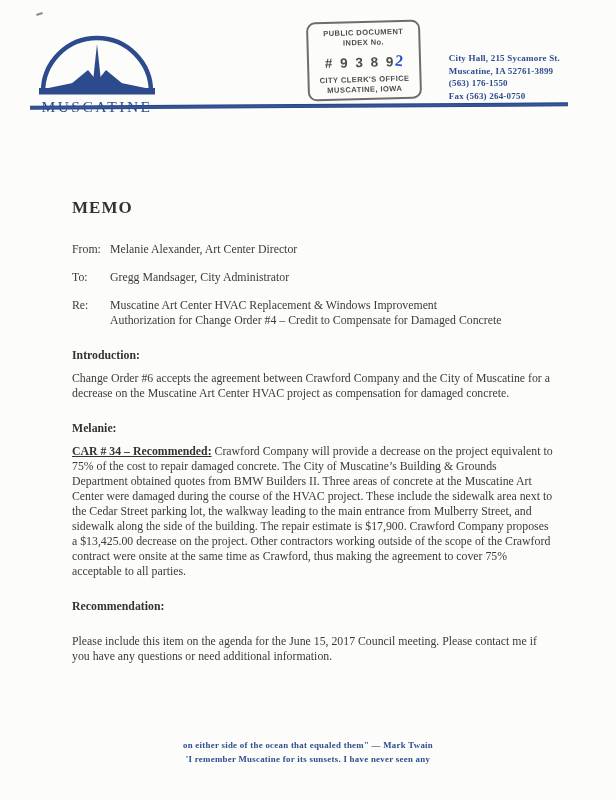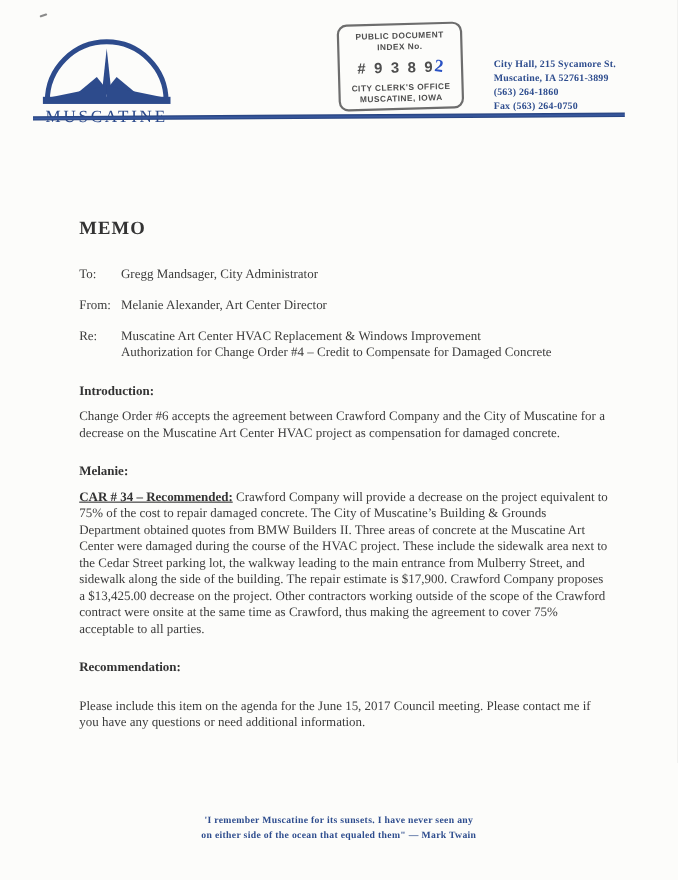--- a/index.html
+++ b/index.html
@@ -99,52 +99,52 @@
     <span class="s-small">PUBLIC DOCUMENT</span>
     <span class="s-small">INDEX No.</span>
     <span class="s-number"><span># 9 3 8 9</span><span class="hand">2</span></span>
     <span class="s-small">CITY CLERK'S OFFICE</span>
     <span class="s-small">MUSCATINE, IOWA</span>
   </div>
 
   <div class="address">
     <div>City Hall, 215 Sycamore St.</div>
     <div>Muscatine, IA 52761-3899</div>
-    <div>(563) 264-1860</div>
+    <div>(563) 176-1550</div>
     <div>Fax (563) 264-0750</div>
   </div>
 
   <div class="header-rule"></div>
 
   <div class="main">
     <h1 class="memo-title">MEMO</h1>
 
     <div class="field">
+      <span class="flabel">From:</span>
+      <span class="fvalue">Melanie Alexander, Art Center Director</span>
+    </div>
+    <div class="field">
       <span class="flabel">To:</span>
       <span class="fvalue">Gregg Mandsager, City Administrator</span>
-    </div>
-    <div class="field">
-      <span class="flabel">From:</span>
-      <span class="fvalue">Melanie Alexander, Art Center Director</span>
     </div>
     <div class="field">
       <span class="flabel">Re:</span>
       <span class="fvalue">Muscatine Art Center HVAC Replacement &amp; Windows Improvement
 Authorization for Change Order #4 – Credit to Compensate for Damaged Concrete</span>
     </div>
 
     <p class="sec-heading gap-before">Introduction:</p>
     <p class="para">Change Order #6 accepts the agreement between Crawford Company and the City of Muscatine for a decrease on the Muscatine Art Center HVAC project as compensation for damaged concrete.</p>
 
     <p class="sec-heading gap-before">Melanie:</p>
     <p class="para"><span class="lead">CAR # 34 – Recommended:</span><span> Crawford Company will provide a decrease on the project equivalent to 75% of the cost to repair damaged concrete. The City of Muscatine’s Building &amp; Grounds Department obtained quotes from BMW Builders II. Three areas of concrete at the Muscatine Art Center were damaged during the course of the HVAC project. These include the sidewalk area next to the Cedar Street parking lot, the walkway leading to the main entrance from Mulberry Street, and sidewalk along the side of the building. The repair estimate is $17,900. Crawford Company proposes a $13,425.00 decrease on the project. Other contractors working outside of the scope of the Crawford contract were onsite at the same time as Crawford, thus making the agreement to cover 75% acceptable to all parties.</span></p>
 
     <p class="sec-heading gap-before">Recommendation:</p>
 
     <p class="para gap-before">Please include this item on the agenda for the June 15, 2017 Council meeting. Please contact me if you have any questions or need additional information.</p>
   </div>
 
   <div class="footer-quote">
+    <div>on either side of the ocean that equaled them" — Mark Twain</div>
     <div>'I remember Muscatine for its sunsets. I have never seen any</div>
-    <div>on either side of the ocean that equaled them" — Mark Twain</div>
   </div>
 
 </div>
 
 </body></html>

